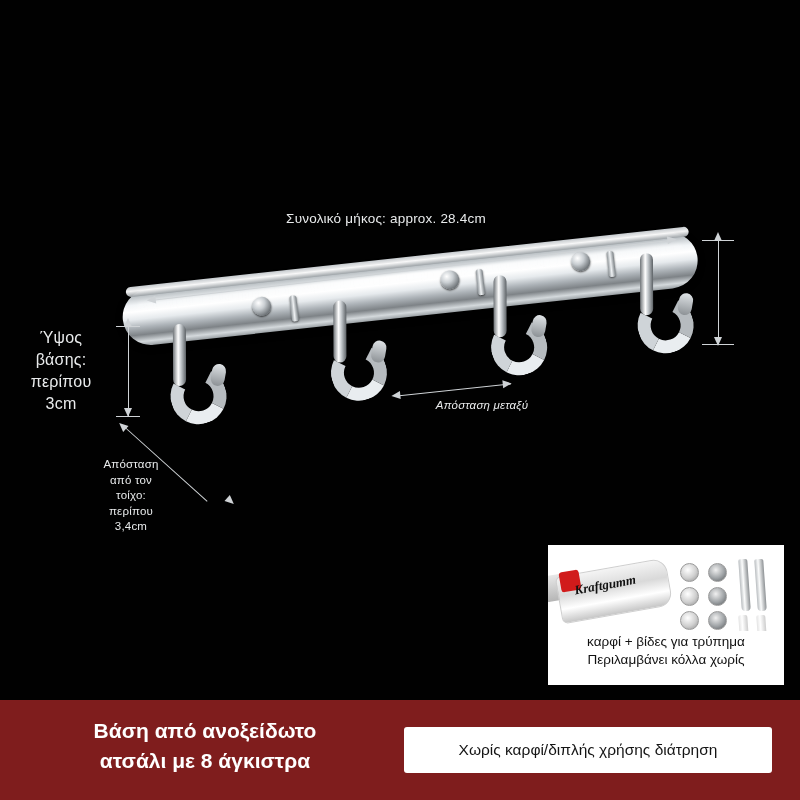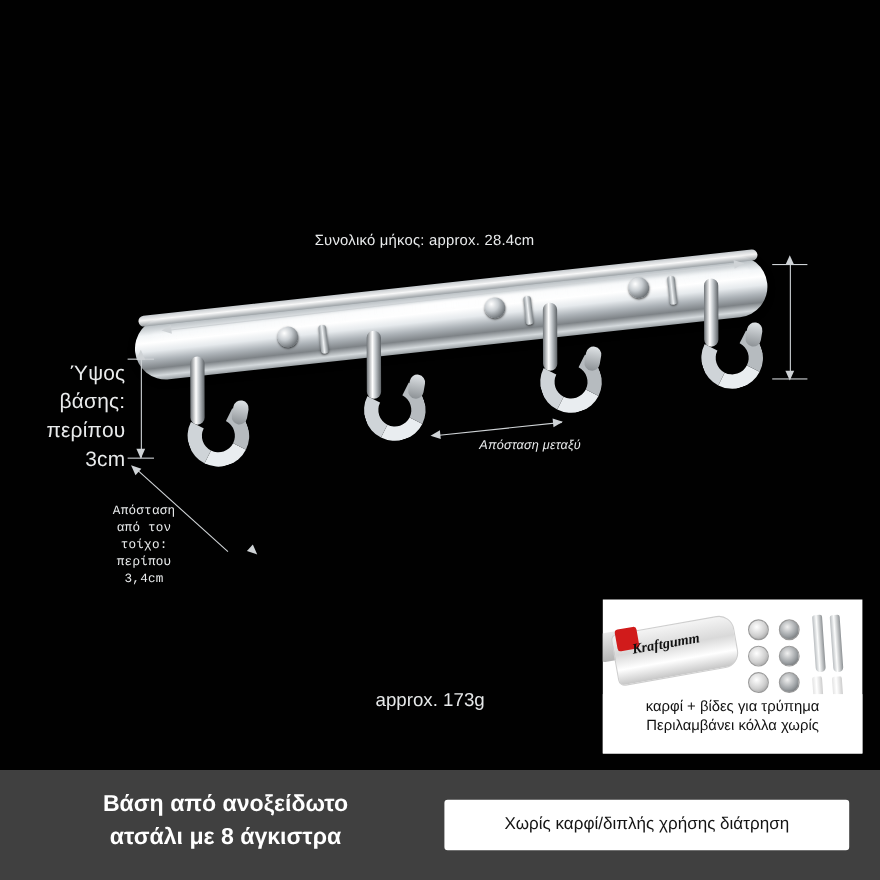--- a/index.html
+++ b/index.html
@@ -249,21 +249,21 @@
     font-size: 17px;
     color: #e6e8e9;
     line-height: 1.45;
   }
 
   
   .bottom-bar {
     position: absolute;
     left: 0; top: 700px;
     width: 800px; height: 100px;
-    background: #404040;
+    background: #7f1d1d;
   }
   .bottom-title {
     position: absolute;
     left: 20px; top: 16px;
     width: 370px;
     text-align: center;
     color: #ffffff;
     font-size: 21px;
     font-weight: bold;
     line-height: 1.45;
@@ -337,51 +337,50 @@
       <div class="tick" style="left:702px; top:344px; width:32px; height:1px;"></div>
     </div>
 
     <div>
       <div class="dim-line vert" style="left:128px; top:326px; height:90px;"></div>
       <div class="arrow up" style="left:124px; top:318px;"></div>
       <div class="arrow down" style="left:124px; top:408px;"></div>
       <div class="tick" style="left:116px; top:326px; width:24px; height:1px;"></div>
       <div class="tick" style="left:116px; top:416px; width:24px; height:1px;"></div>
     </div>
-    <div class="anno" style="left:8px; top:327px; width:106px; font-size:19px; line-height:1.38;text-align:right;">
+    <div class="anno" style="left:8px; top:327px; width:106px; font-size:16px; line-height:1.38;">
       <div>Ύψος</div>
       <div>βάσης:</div>
       <div>περίπου</div>
       <div>3cm</div>
     </div>
 
     <div style="position:absolute; left:118px; top:378px; width:120px; height:96px;">
       <div class="dim-line" style="left:6px; top:48px; width:112px; transform:rotate(42deg); transform-origin:left center;"></div>
       <div class="arrow left" style="left:0px; top:44px; transform:rotate(42deg);"></div>
       <div class="arrow right" style="left:108px; top:119px; transform:rotate(42deg);"></div>
     </div>
-    <div class="anno" style="left:72px; top:457px; width:118px; font-size:11.5px; line-height:1.35;font-family:Liberation Mono, monospace;">
+    <div class="anno" style="left:72px; top:457px; width:118px; font-size:11.5px; line-height:1.35;">
       <div>Απόσταση</div>
       <div>από τον</div>
       <div>τοίχο:</div>
       <div>περίπου</div>
       <div>3,4cm</div>
     </div>
 
     <div style="position:absolute; left:392px; top:382px; width:130px; height:40px; transform:rotate(-6deg); transform-origin:left center;">
       <div class="dim-line" style="left:8px; top:14px; width:112px;"></div>
       <div class="arrow left" style="left:0px; top:10px;"></div>
       <div class="arrow right" style="left:112px; top:10px;"></div>
     </div>
     <div class="anno" style="left:398px; top:398px; width:168px; font-size:11.5px; line-height:1.35;font-style:italic;">
       <div>Απόσταση μεταξύ</div>
     </div>
 
     <div class="weight-text">
-      <div>approx. 173g</div>
     </div>
 
     <div class="inset">
       <div class="glue-cap"></div>
       <div class="glue-tube"></div>
       <div class="glue-red"></div>
       <div class="glue-label">Kraftgumm</div>
 
       <div class="anchor" style="left:132px; top:18px;"></div>
       <div class="anchor grey" style="left:160px; top:18px;"></div>

